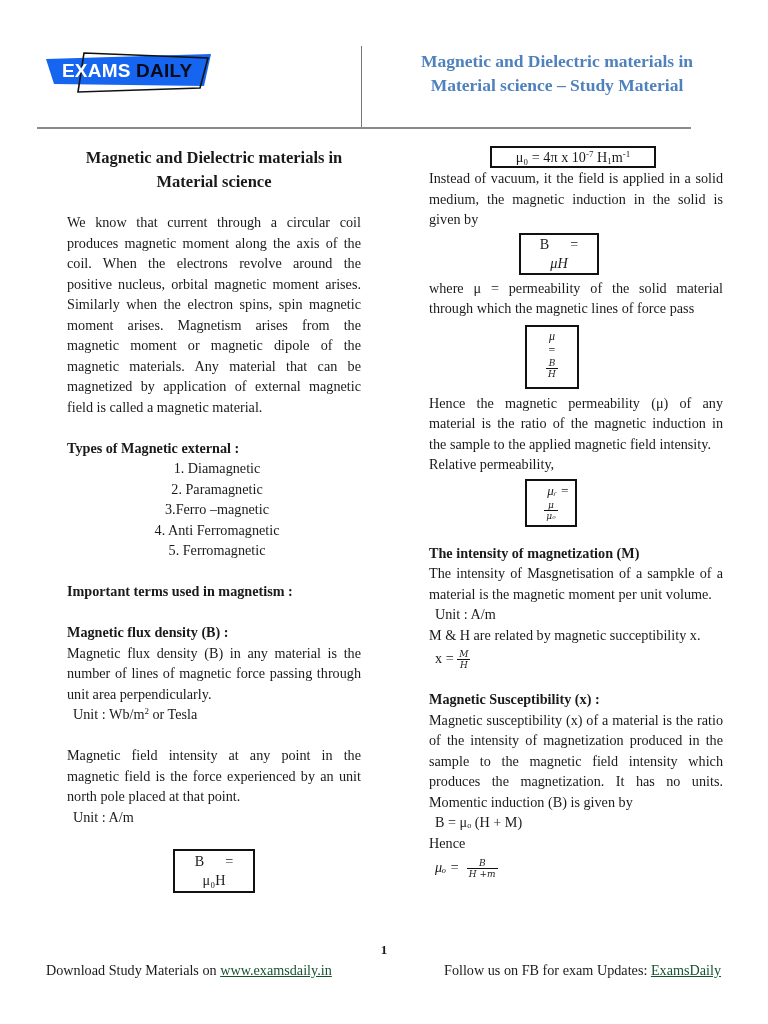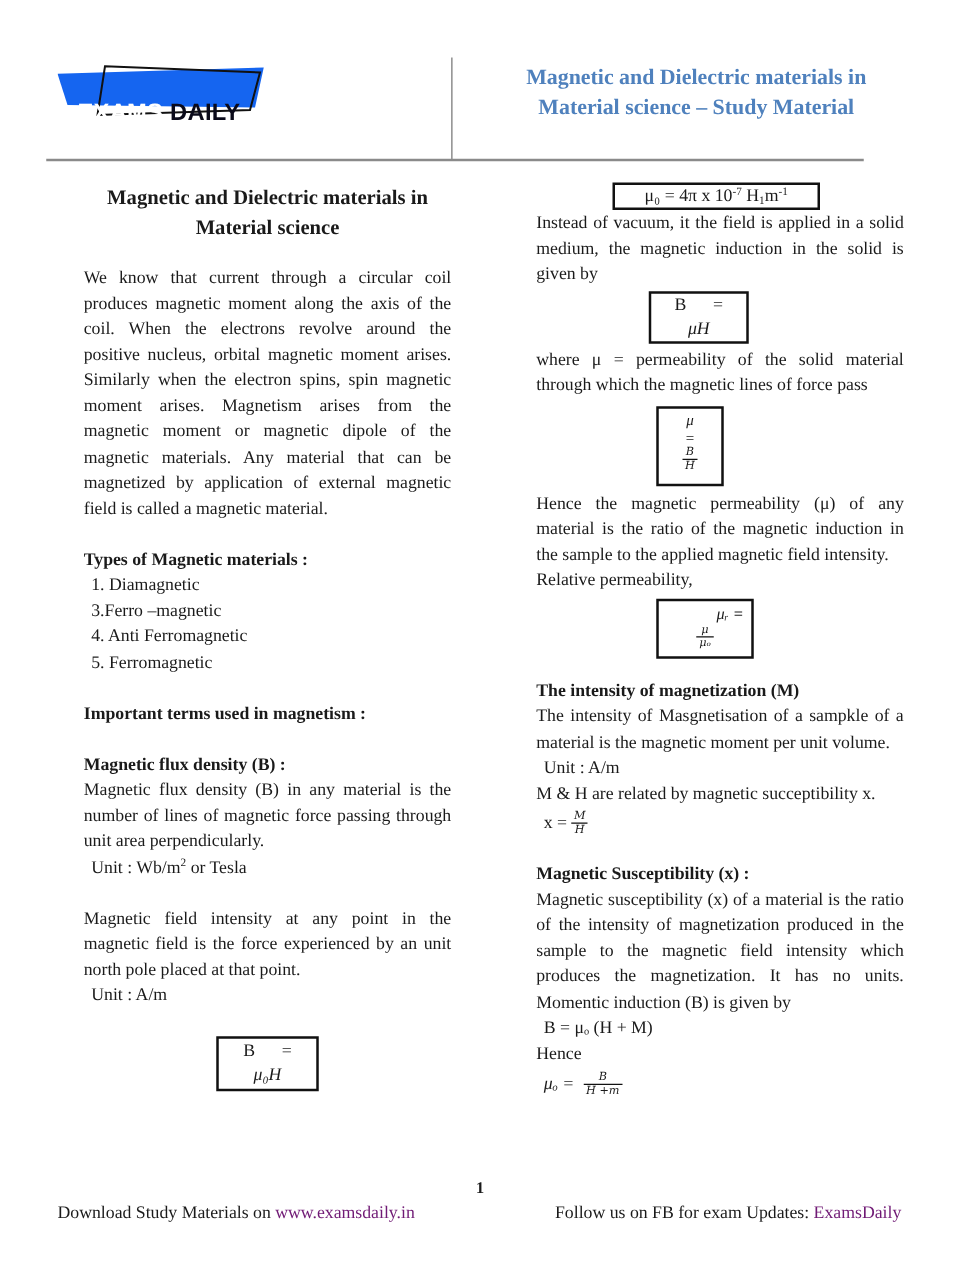--- a/index.html
+++ b/index.html
@@ -15,43 +15,43 @@
                   color: #4f81bd; font-weight: bold; font-size: 17.5px; line-height: 24px; }
 
   
   .col { font-size: 14.2px; line-height: 20.5px; }
   .col-left { left: 67px; top: 146px; width: 294px; }
   .col-right { left: 429px; top: 146px; width: 294px; }
   .doc-title { text-align: center; font-weight: bold; font-size: 16.5px; line-height: 24px; margin: 0 0 18px 0; }
   p { margin: 0; text-align: justify; }
   .h { font-weight: bold; margin: 0; }
   .gap { height: 20.5px; }
-  .list-item { padding-left: 6px; }
+  .list-item { padding-left: 6px; text-align: center; }
   .ind { padding-left: 6px; }
   sup { font-size: 9px; line-height: 0; vertical-align: 5px; }
   sub { font-size: 9px; line-height: 0; vertical-align: -2px; }
 
   .eqbox { border: 2px solid #111; margin: 0 auto; text-align: center; box-sizing: border-box; }
   .frac { display: inline-block; vertical-align: middle; text-align: center; font-size: 9px; line-height: 10px; font-style: italic; font-family: "DejaVu Serif", serif; }
   .frac .num { display: block; border-bottom: 1px solid #111; padding: 0 2px; }
   .frac .den { display: block; padding: 0 2px; }
 
   .page-number { left: 0; width: 768px; top: 942px; text-align: center; font-size: 13px; font-weight: bold; }
   .footer { top: 960px; font-size: 14.2px; line-height: 20px; }
-  .footer a { color: #701a75; }
+  .footer a { color: #14532d; text-decoration: underline; }
 </style>
 </head>
 <body>
 
 <div class="abs logo">
   <svg width="168" height="44" viewBox="0 0 168 44">
     <polygon points="0,9 165,4 158,36 8,34" fill="#1565f0"></polygon>
     <polygon points="38,3 162,8 154,38 32,42" fill="none" stroke="#111" stroke-width="1.6"></polygon>
   </svg>
-  <div class="abs" style="left:16px;top:10px;font-family:'Liberation Sans',sans-serif;font-weight:bold;font-size:19px;letter-spacing:0.2px;white-space:nowrap;margin-top:20px;">
+  <div class="abs" style="left:16px;top:10px;font-family:'Liberation Sans',sans-serif;font-weight:bold;font-size:19px;letter-spacing:0.2px;white-space:nowrap;">
     <span style="color:#fff;">EXAMS</span>
     <span style="color:#0a0a1a;">DAILY</span>
   </div>
 </div>
 
 <div class="abs header-vline"></div>
 <div class="abs header-hline"></div>
 
 <div class="abs header-title">
   <div>Magnetic and Dielectric materials in</div>
@@ -60,41 +60,42 @@
 
 <div class="abs col col-left">
   <div class="doc-title">
     <div>Magnetic and Dielectric materials in</div>
     <div>Material science</div>
   </div>
 
   <p>We know that current through a circular coil produces magnetic moment along the axis of the coil. When the electrons revolve around the positive nucleus, orbital magnetic moment arises. Similarly when the electron spins, spin magnetic moment arises. Magnetism arises from the magnetic moment or magnetic dipole of the magnetic materials. Any material that can be magnetized by application of external magnetic field is called a magnetic material.</p>
   <div class="gap"></div>
 
-  <div class="h">Types of Magnetic materials :</div>
+  <div class="h">Types of Magnetic external :</div>
   <div class="list-item">1. Diamagnetic</div>
+  <div class="list-item">2. Paramagnetic</div>
   <div class="list-item">3.Ferro –magnetic</div>
   <div class="list-item">4. Anti Ferromagnetic</div>
   <div class="list-item">5. Ferromagnetic</div>
   <div class="gap"></div>
 
   <div class="h">Important terms used in magnetism :</div>
   <div class="gap"></div>
 
   <div class="h">Magnetic flux density (B) :</div>
   <p>Magnetic flux density (B) in any material is the number of lines of magnetic force passing through unit area perpendicularly.</p>
   <div class="ind"><span>Unit : Wb/m</span><sup>2</sup><span> or Tesla</span></div>
   <div class="gap"></div>
 
   <p>Magnetic field intensity at any point in the magnetic field is the force experienced by an unit north pole placed at that point.</p>
   <div class="ind">Unit : A/m</div>
 
   <div class="eqbox" style="width:82px;margin-top:22px;line-height:19px;padding:1px 0;">
     <div style="white-space:pre;">B      =</div>
-    <div style="font-style:italic;">μ₀H</div>
+    <div style="">μ₀H</div>
   </div>
 </div>
 
 <div class="abs col col-right">
   <div class="eqbox" style="width:166px;line-height:18px;margin:0 0 0 61px;">
     <span>μ₀ = 4π x 10</span><sup>-7</sup><span> H</span><sub>1</sub><span>m</span><sup>-1</sup>
   </div>
   <p>Instead of vacuum, it the field is applied in a solid medium, the magnetic induction in the solid is given by</p>
 
   <div class="eqbox" style="width:80px;line-height:19px;margin:3px 0 3px 90px;">
@@ -106,21 +107,21 @@
 
   <div class="eqbox" style="width:54px;height:64px;margin:6px 0 4px 96px;padding-top:2px;">
     <div style="font-style:italic;font-size:12px;line-height:14px;">μ</div>
     <div style="font-size:12px;line-height:14px;">=</div>
     <div class="frac"><span class="num">B</span><span class="den">H</span></div>
   </div>
 
   <p>Hence the magnetic permeability (μ) of any material is the ratio of the magnetic induction in the sample to the applied magnetic field intensity.</p>
   <div>Relative permeability,</div>
 
-  <div class="eqbox" style="width:78px;height:48px;margin:4px 0 16px 96px;padding-top:2px;">
+  <div class="eqbox" style="width:52px;height:48px;margin:4px 0 16px 96px;padding-top:2px;">
     <div style="font-style:italic;font-size:13px;line-height:16px;text-align:right;padding-right:6px;">μᵣ =</div>
     <div class="frac"><span class="num">μ</span><span class="den">μₒ</span></div>
   </div>
 
   <div class="h">The intensity of magnetization (M)</div>
   <p>The intensity of Masgnetisation of a sampkle of a material is the magnetic moment per unit volume.</p>
   <div class="ind">Unit : A/m</div>
   <div>M &amp; H are related by magnetic succeptibility x.</div>
   <div class="ind" style="line-height:26px;">
     <span>x =</span>

